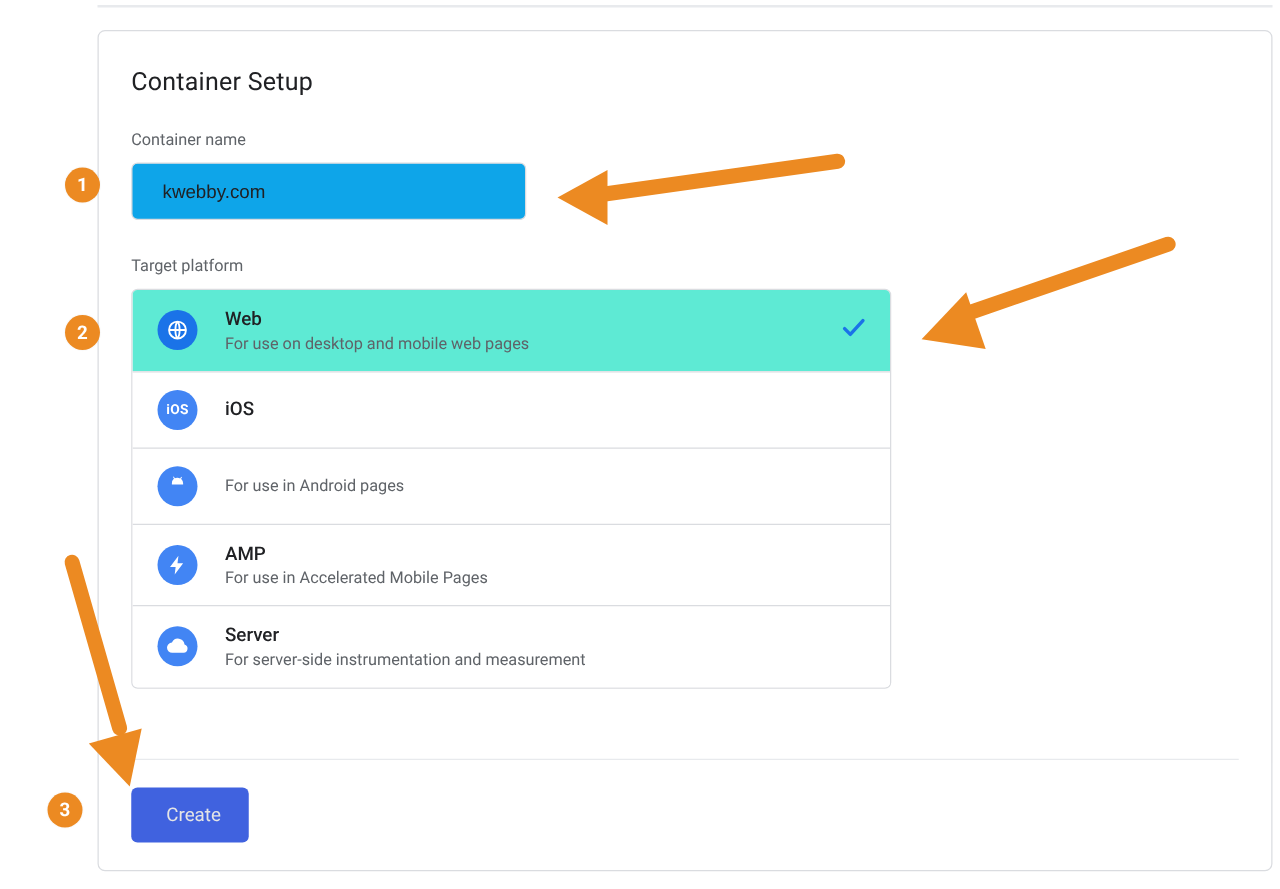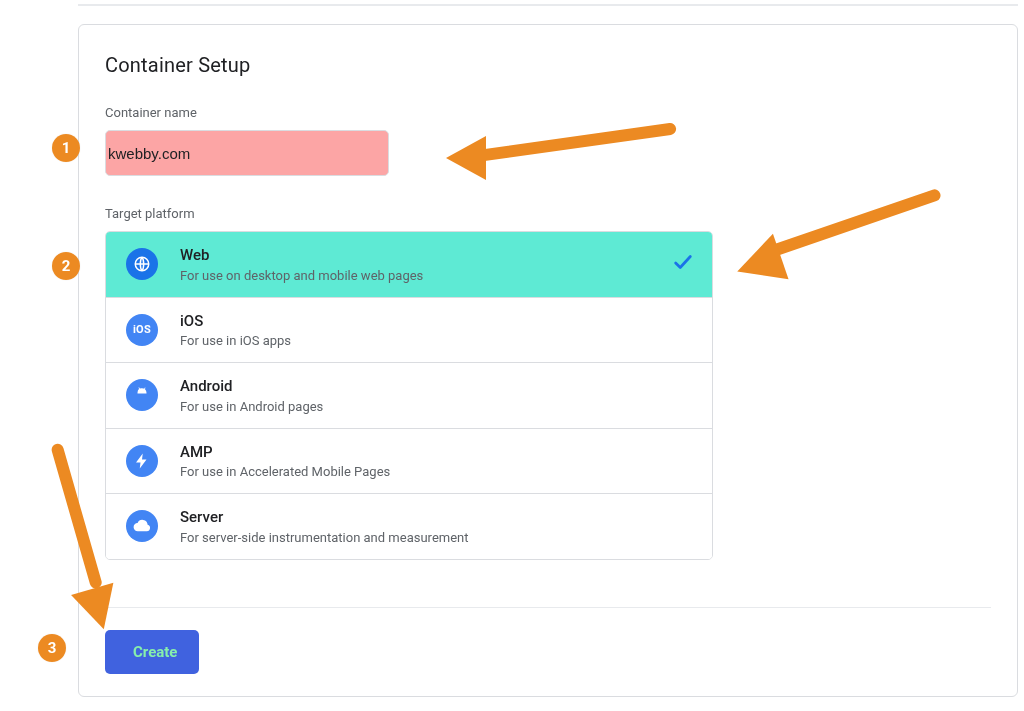--- a/index.html
+++ b/index.html
@@ -7,22 +7,22 @@
   .page { position: relative; width: 1024px; height: 711px; }
   .top-divider { position: absolute; left: 78px; top: 4px; right: 6px; height: 2px; background: #e8eaed; }
   .card {
     position: absolute; left: 78px; top: 24px; right: 6px; bottom: 14px;
     border: 1px solid #dadce0; border-radius: 6px; background: #fff;
     padding: 28px 26px 22px 26px;
   }
   .card h1 { font-size: 20px; font-weight: 400; color: #202124; letter-spacing: .2px; margin-bottom: 28px; }
   .form-label { font-size: 13px; color: #5f6368; margin-bottom: 10px; }
   .text-input {
-    width: 284px; height: 46px; border: 1px solid #dadce0; border-radius: 5px;
-    padding: 0 2px; font-size: 15px; color: #202124; outline: none; background: #fca5a5;
+    width: 316px; height: 46px; border: 1px solid #dadce0; border-radius: 5px;
+    padding: 0 24px; font-size: 15px; color: #202124; outline: none; background: #0ea5e9;
   }
   .section-gap { height: 30px; }
   .platform-list { border: 1px solid #dadce0; border-radius: 5px; width: 608px; overflow: hidden; }
   .platform-item {
     display: flex; align-items: center; padding: 14px 18px 14px 20px; gap: 22px;
     border-top: 1px solid #dadce0; cursor: pointer; position: relative; background: #fff;
   }
   .platform-item:first-child { border-top: none; }
   .platform-item.selected { background: #5eead4; }
   .platform-icon {
@@ -36,21 +36,21 @@
   .platform-title { font-size: 15px; font-weight: 500; color: #202124; line-height: 1.3; }
   .platform-sub { font-size: 13px; color: #5f6368; margin-top: 2px; }
   .platform-check { color: #1a73e8; font-size: 20px; width: 22px; text-align: right; }
   .footer-divider { position: absolute; left: 26px; right: 26px; bottom: 88px; height: 1px; background: #e8eaed; }
   .footer-actions { position: absolute; left: 26px; bottom: 22px; display: flex; gap: 20px; }
   .btn {
     height: 44px; min-width: 90px; padding: 0 22px; border-radius: 5px; font-size: 15px;
     display: inline-flex; align-items: center; justify-content: center; cursor: pointer;
     font-family: inherit;
   }
-  .btn-primary { background: #4062df; color: #86efac; border: none; font-weight: 700; padding-left: 28px; }
+  .btn-primary { background: #4062df; color: #e5e5e5; border: none; font-weight: 400; padding-left: 28px; }
   .btn-secondary { background: #fff; color: #1a73e8; border: 1px solid #dadce0; }
   
   .step {
     position: absolute; width: 28px; height: 28px; border-radius: 50%;
     background: #ec8a22; color: #fff; font-weight: 700; font-size: 15px;
     display: flex; align-items: center; justify-content: center;
     box-shadow: 0 0 0 1px rgba(0,0,0,.02);
   }
   .step1 { left: 52px; top: 134px; }
   .step2 { left: 52px; top: 252px; }
@@ -122,32 +122,30 @@
             </svg>
         </div>
       </div>
 
       <div class="platform-item">
         <span class="platform-icon mid-blue">
           <span class="ios-text">iOS</span>
         </span>
         <div class="platform-text">
           <div class="platform-title">iOS</div>
-          <div class="platform-sub">For use in iOS apps</div>
         </div>
       </div>
 
       <div class="platform-item">
         <span class="platform-icon mid-blue">
           <svg viewBox="0 0 24 24" fill="#fff">
               <path d="M6 9a6 6 0 0 1 12 0v1H6V9zm2.2-5.2l-1-1.6.9-.5 1 1.7A7 7 0 0 1 12 3a7 7 0 0 1 2.9.6l1-1.7.9.5-1 1.6A7 7 0 0 1 18 9H6a7 7 0 0 1 2.2-5.2zM9 6.2a.9.9 0 1 0 0 1.8.9.9 0 0 0 0-1.8zm6 0a.9.9 0 1 0 0 1.8.9.9 0 0 0 0-1.8z"></path>
             </svg>
         </span>
         <div class="platform-text">
-          <div class="platform-title">Android</div>
           <div class="platform-sub">For use in Android pages</div>
         </div>
       </div>
 
       <div class="platform-item">
         <span class="platform-icon mid-blue">
           <svg viewBox="0 0 24 24" fill="#fff">
               <path d="M13 2 4 14h6l-1 8 9-12h-6l1-8z"></path>
             </svg>
         </span>

